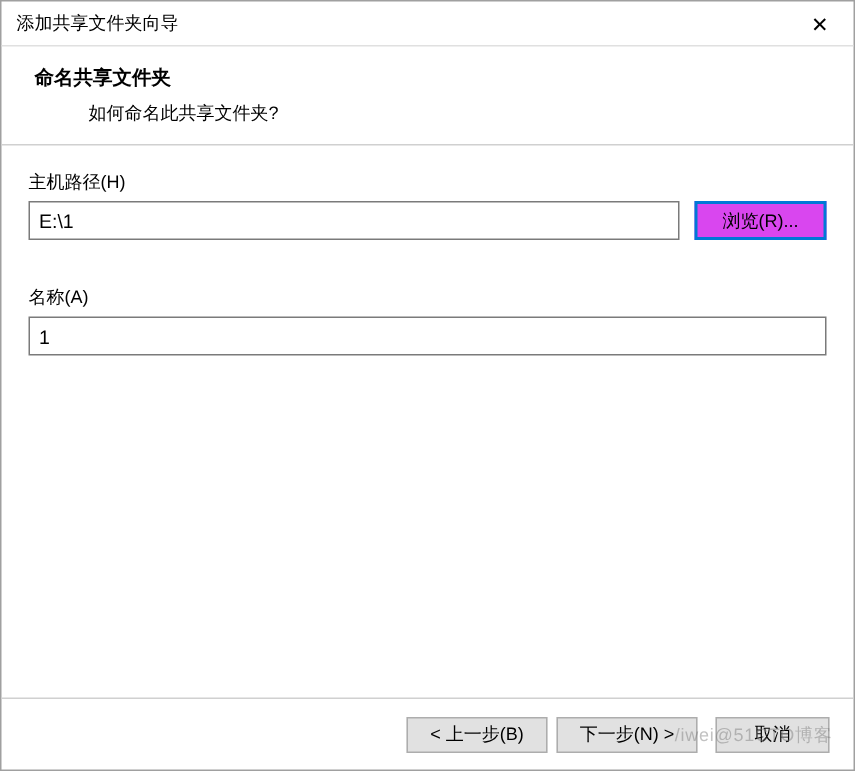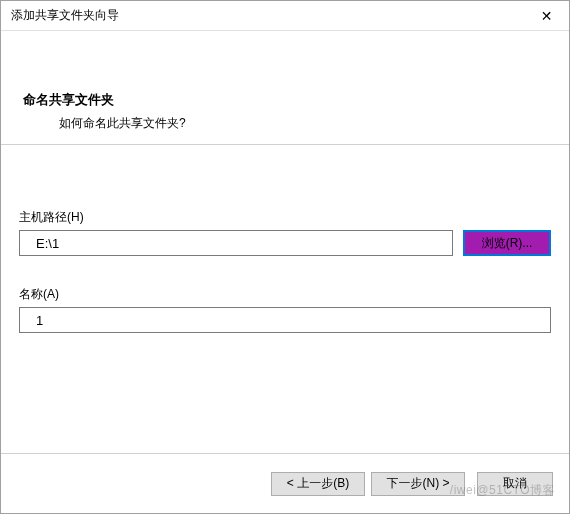--- a/index.html
+++ b/index.html
@@ -1,15 +1,15 @@
 <!DOCTYPE html>
 <html><head>
 <meta charset="utf-8">
 <style>
-  * { box-sizing: border-box; gap: 48px; }
+  * { box-sizing: border-box; }
   body {
     margin: 0;
     font-family: "Microsoft YaHei", "Segoe UI", Tahoma, sans-serif;
     font-size: 12px;
     background: #fff;
     color: #000;
   }
   .window {
     width: 570px;
     height: 514px;
@@ -48,37 +48,37 @@
     flex: 1;
     padding: 16px 18px;
   }
   .field-group { margin-bottom: 30px; }
   .field-label { font-size: 12px; margin-bottom: 4px; display: block; }
   .field-row { display: flex; align-items: stretch; gap: 10px; }
   .text-input {
     flex: 1;
     height: 26px;
     border: 1px solid #7a7a7a;
-    padding: 2px 16px;
+    padding: 2px 6px;
     font-size: 13px;
     font-family: inherit;
     outline: none;
   }
   .browse-btn {
     width: 88px;
     height: 26px;
     border: 2px solid #0078d7;
-    background: #a21caf;
+    background: #d946ef;
     font-size: 12px;
     font-family: inherit;
     cursor: pointer;
     padding: 0;
   }
   .footer {
-    height: 60px;
+    height: 48px;
     border-top: 1px solid #d0d0d0;
     display: flex;
     align-items: center;
     justify-content: flex-end;
     padding-right: 16px;
     gap: 6px;
   }
   .footer-btn {
     min-width: 94px;
     height: 24px;

